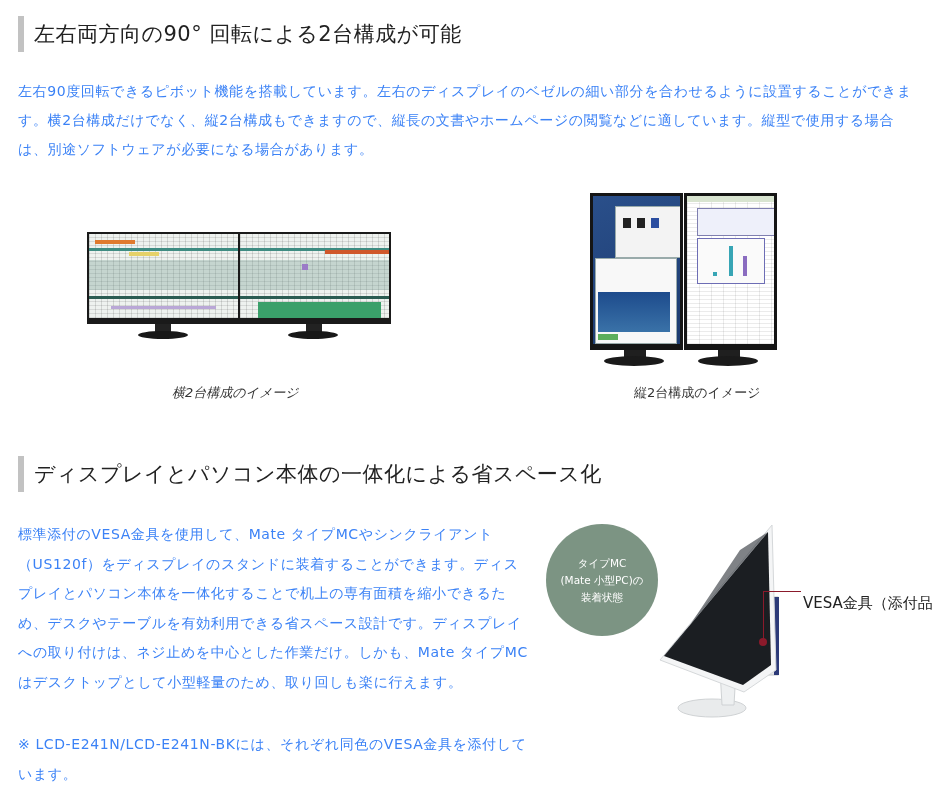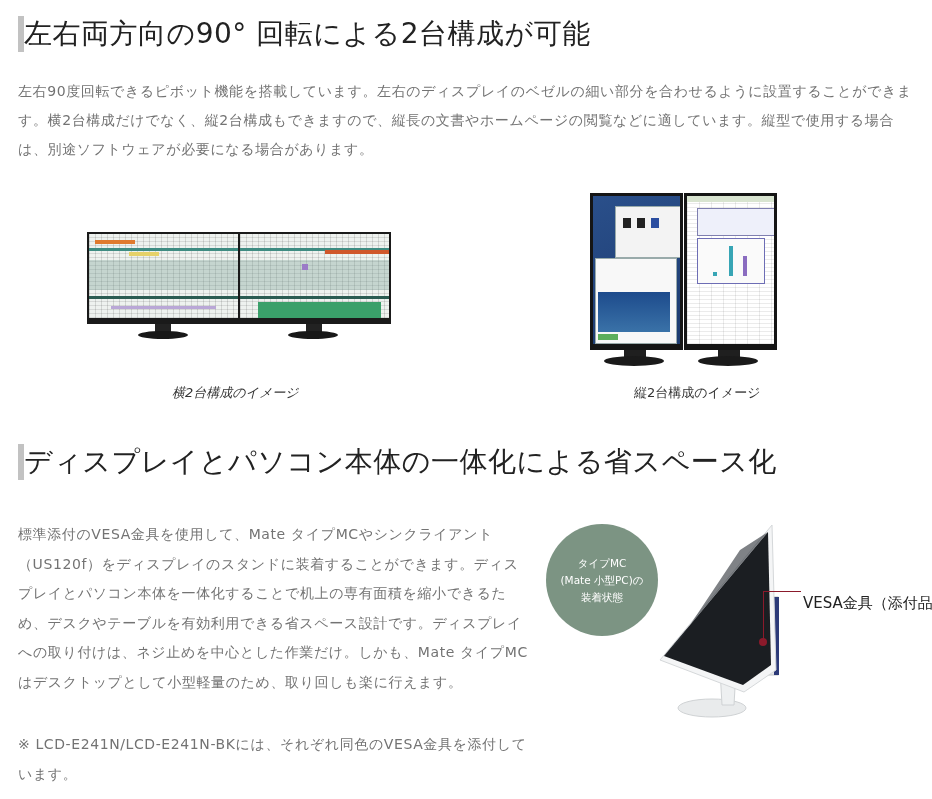--- a/index.html
+++ b/index.html
@@ -4,27 +4,28 @@
   <style>
     html, body { margin: 0; padding: 0; background: #ffffff; }
     body {
       width: 932px; height: 799px; position: relative; overflow: hidden;
       font-family: "DejaVu Sans", "Liberation Sans", sans-serif;
       color: #222222;
     }
     .heading {
       position: absolute; left: 18px;
       border-left: 6px solid #c2c2c2;
-      font-size: 28px; line-height: 36px; height: 36px;
+      padding-left: 10px;
+      font-size: 21px; line-height: 36px; height: 36px;
       color: #222222; white-space: nowrap; letter-spacing: 0.5px;
     }
     #h1 { top: 16px; }
-    #h2 { top: 444px; text-align: right; }
+    #h2 { top: 456px; text-align: right; }
     .para {
-      position: absolute; font-size: 14px; color: #737373;
+      position: absolute; font-size: 14px; color: #3b82f6;
       line-height: 29px; letter-spacing: 0.6px;
     }
     #p1 { left: 18px; top: 77px; width: 900px; }
     #p2 { left: 18px; top: 520px; width: 510px; line-height: 29.5px; }
     #p3 { left: 18px; top: 730px; width: 510px; line-height: 29.5px; }
     .caption {
       position: absolute; font-size: 13px; color: #333; white-space: nowrap;
     }
     #cap1 { left: 172px; top: 384px; font-style: italic; }
     #cap2 { left: 634px; top: 384px; }

